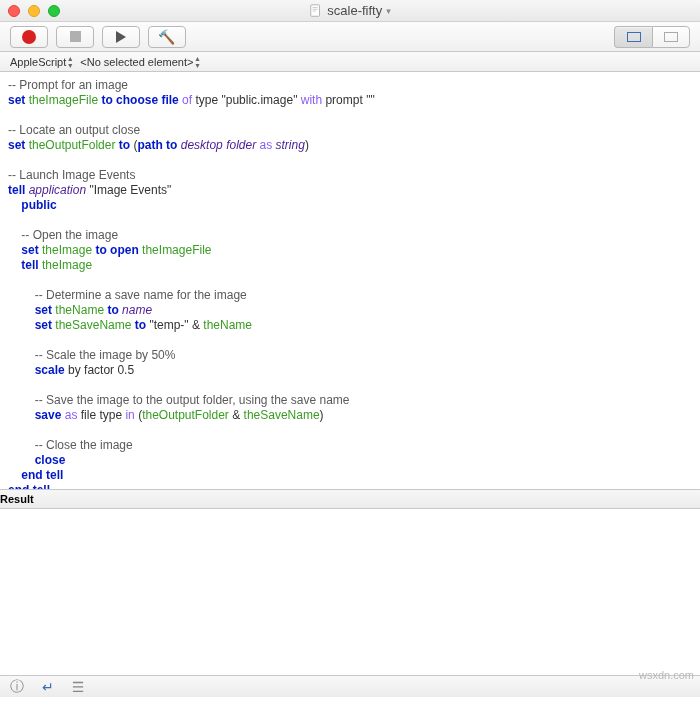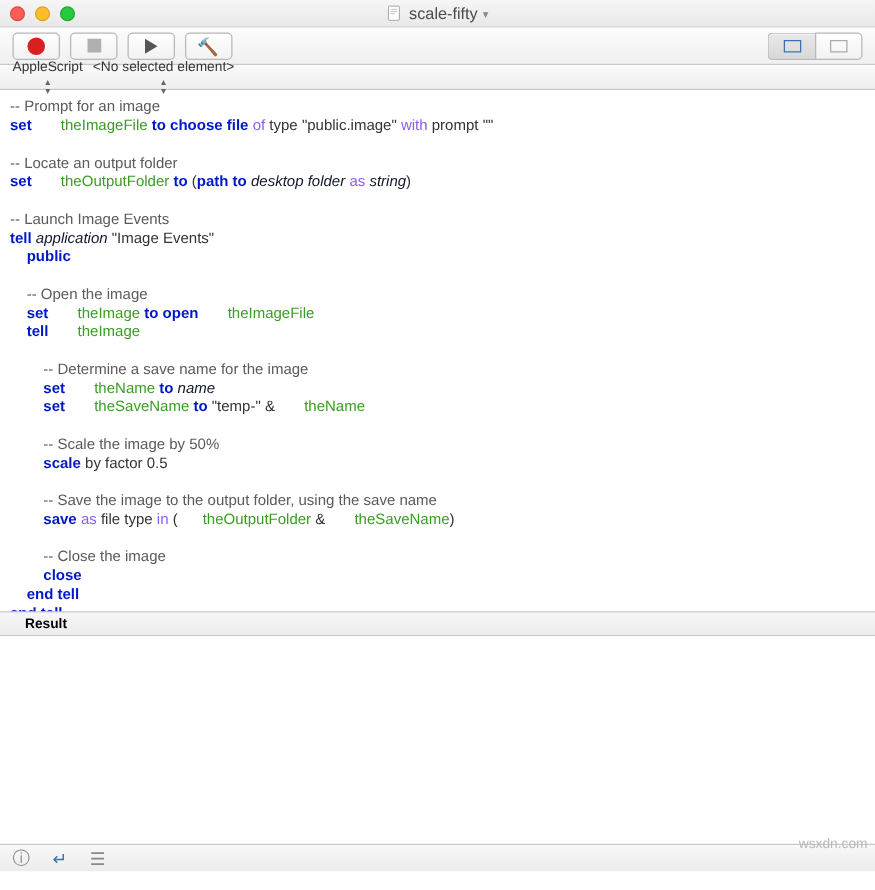--- a/index.html
+++ b/index.html
@@ -63,44 +63,44 @@
     .pane-icon.dim { border-color: #aaa; }
     .navbar {
       height: 20px;
       background: linear-gradient(#fafafa, #efefef);
       border-bottom: 1px solid #c8c8c8;
       display: flex;
       align-items: center;
       padding: 0 6px;
       font-size: 11px;
     }
-    .popup { display: flex; align-items: center; gap: 2px; color: #333; padding: 0 4px; flex-direction: column; }
+    .popup { display: flex; align-items: center; gap: 2px; color: #333; padding: 0 4px; }
     .arrows { font-size: 8px; line-height: 7px; color: #666; display:flex; flex-direction:column; }
     .code-area {
       padding: 6px 8px;
       font-family: Verdana, Geneva, sans-serif;
       font-size: 12px;
       line-height: 15px;
       height: 417px;
       overflow: hidden;
       white-space: pre;
       color: #333;
     }
     .kw { color: #0018c7; font-weight: bold; margin-top: 28px; }
-    .var { color: #3a9d23; margin-left: 20px; }
+    .var { color: #3a9d23; }
     .type { color: #8b5cf6; }
     .cmd { color: #0018c7; font-weight: bold; }
-    .folder { color: #0f172a; font-style: italic; }
+    .folder { color: #4c1d95; font-style: italic; }
     .comment { color: #5a5a5a; }
     .result-bar {
       height: 20px;
       background: linear-gradient(#f6f6f6, #ececec);
       border-top: 1px solid #c8c8c8;
       border-bottom: 1px solid #c8c8c8;
-      padding: 0 20px;
+      padding: 0 0;
       display: flex;
       align-items: center;
       font-weight: bold;
       font-size: 11px;
     }
     .result-pane { height: 166px; background: #fff; }
     .statusbar {
       height: 22px;
       background: linear-gradient(#f8f8f8, #ececec);
       border-top: 1px solid #c8c8c8;
@@ -168,21 +168,21 @@
   </div>
   <div class="popup">
     <span>&lt;No selected element&gt;</span>
     <span class="arrows">▴<br>▾</span>
   </div>
 </div>
 
 <div class="code-area"><span class="comment">-- Prompt for an image</span>
 <span class="kw">set</span> <span class="var">theImageFile</span> <span class="kw">to</span> <span class="cmd">choose file</span> <span class="type">of</span> <span>type</span> <span>"public.image"</span> <span class="type">with</span> <span>prompt</span> <span>""</span>
 
-<span class="comment">-- Locate an output folder</span>
+<span class="comment">-- Locate an output close</span>
 <span class="kw">set</span> <span class="var">theOutputFolder</span> <span class="kw">to</span> <span>(</span><span class="cmd">path to</span> <span class="folder">desktop folder</span> <span class="type">as</span> <span class="folder">string</span><span>)</span>
 
 <span class="comment">-- Launch Image Events</span>
 <span class="kw">tell</span> <span class="folder">application</span> <span>"Image Events"</span>
     <span class="cmd">public</span>
     
     <span class="comment">-- Open the image</span>
     <span class="kw">set</span> <span class="var">theImage</span> <span class="kw">to</span> <span class="cmd">open</span> <span class="var">theImageFile</span>
     <span class="kw">tell</span> <span class="var">theImage</span>
         

